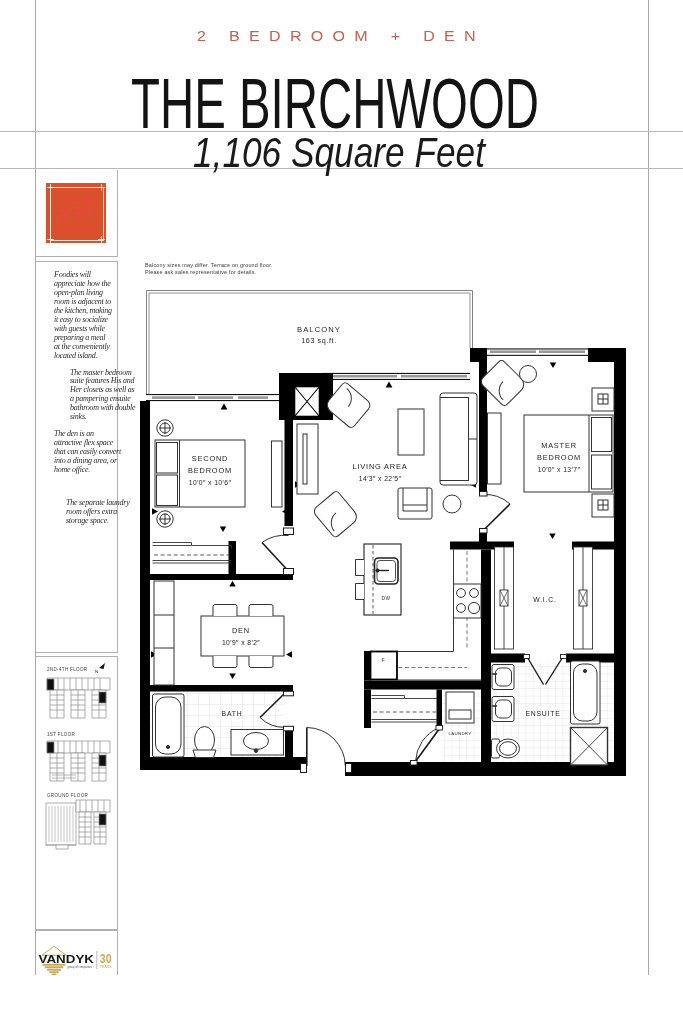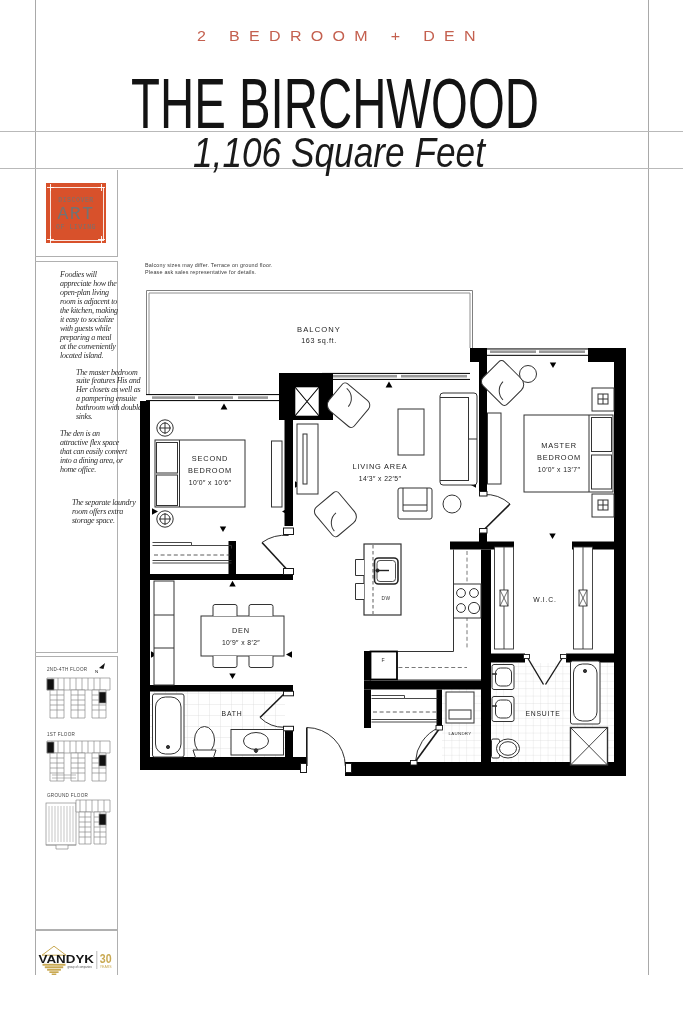--- a/index.html
+++ b/index.html
@@ -28,29 +28,29 @@
 
     <text x="335" y="128" text-anchor="middle" textLength="408" lengthAdjust="spacingAndGlyphs" font-size="70" fill="#131313">THE BIRCHWOOD</text>
 
     <text x="339" y="167" text-anchor="middle" textLength="292" lengthAdjust="spacingAndGlyphs" font-family="Liberation Serif,serif" font-style="italic" font-size="43" fill="#1a1a1a">1,106 Square Feet</text>
   </svg>
 
   <div class="abs" style="left:35px;top:170px;width:82px;height:86px;border-right:1px solid #b0b0b0;border-bottom:1px solid #b0b0b0;"></div>
 
   <div class="abs" style="left:46px;top:183px;width:60px;height:60px;background:#d8512b;"></div>
   <div class="abs" style="left:50px;top:187px;width:52px;height:52px;border:1px solid rgba(255,255,255,.85);"></div>
-  <div class="abs" style="left:46px;top:183px;width:60px;height:60px;color:#737373;text-align:center;font-family:Liberation Mono, monospace;">
+  <div class="abs" style="left:46px;top:183px;width:60px;height:60px;color:#ef4444;text-align:center;">
     <div style="margin-top:14px;font-size:6.6px;letter-spacing:.5px;">DISCOVER</div>
     <div style="font-size:18px;letter-spacing:1.5px;margin-top:0;">ART</div>
     <div style="font-size:6.6px;letter-spacing:.5px;margin-top:0;">OF LIVING</div>
   </div>
 
   <div class="abs" style="left:35px;top:261px;width:82px;height:390px;border-right:1px solid #b0b0b0;border-bottom:1px solid #b0b0b0;border-top:1px solid #b0b0b0;"></div>
 
-  <div class="abs" style="left:60px;top:271px;width:75px;font-family:'Liberation Serif',serif;
+  <div class="abs" style="left:54px;top:271px;width:75px;font-family:'Liberation Serif',serif;
        font-style:italic;font-size:8px;letter-spacing:-0.25px;line-height:8.95px;color:#2b2b2b;white-space:nowrap;">
     <p style="margin:0 0 8px 0;">Foodies will<br>appreciate how the<br>open-plan living<br>room is adjacent to<br>the kitchen, making<br>it easy to socialize<br>with guests while<br>preparing a meal<br>at the conveniently<br>located island.</p>
     <p style="margin:0 0 8px 16px;">The master bedroom<br>suite features His and<br>Her closets as well as<br>a pampering ensuite<br>bathroom with double<br>sinks.</p>
     <p style="margin:0 0 24px 0;">The den is an<br>attractive flex space<br>that can easily convert<br>into a dining area, or<br>home office.</p>
     <p style="margin:12px;">The separate laundry<br>room offers extra<br>storage space.</p>
   </div>
 
   <div class="abs" style="left:35px;top:656px;width:82px;height:272px;border-right:1px solid #b0b0b0;border-top:1px solid #b0b0b0;border-bottom:1px solid #b0b0b0;"></div>
 
   <div class="abs" style="left:35px;top:930px;width:82px;height:59px;border-right:1px solid #b0b0b0;border-top:1px solid #b0b0b0;"></div>

